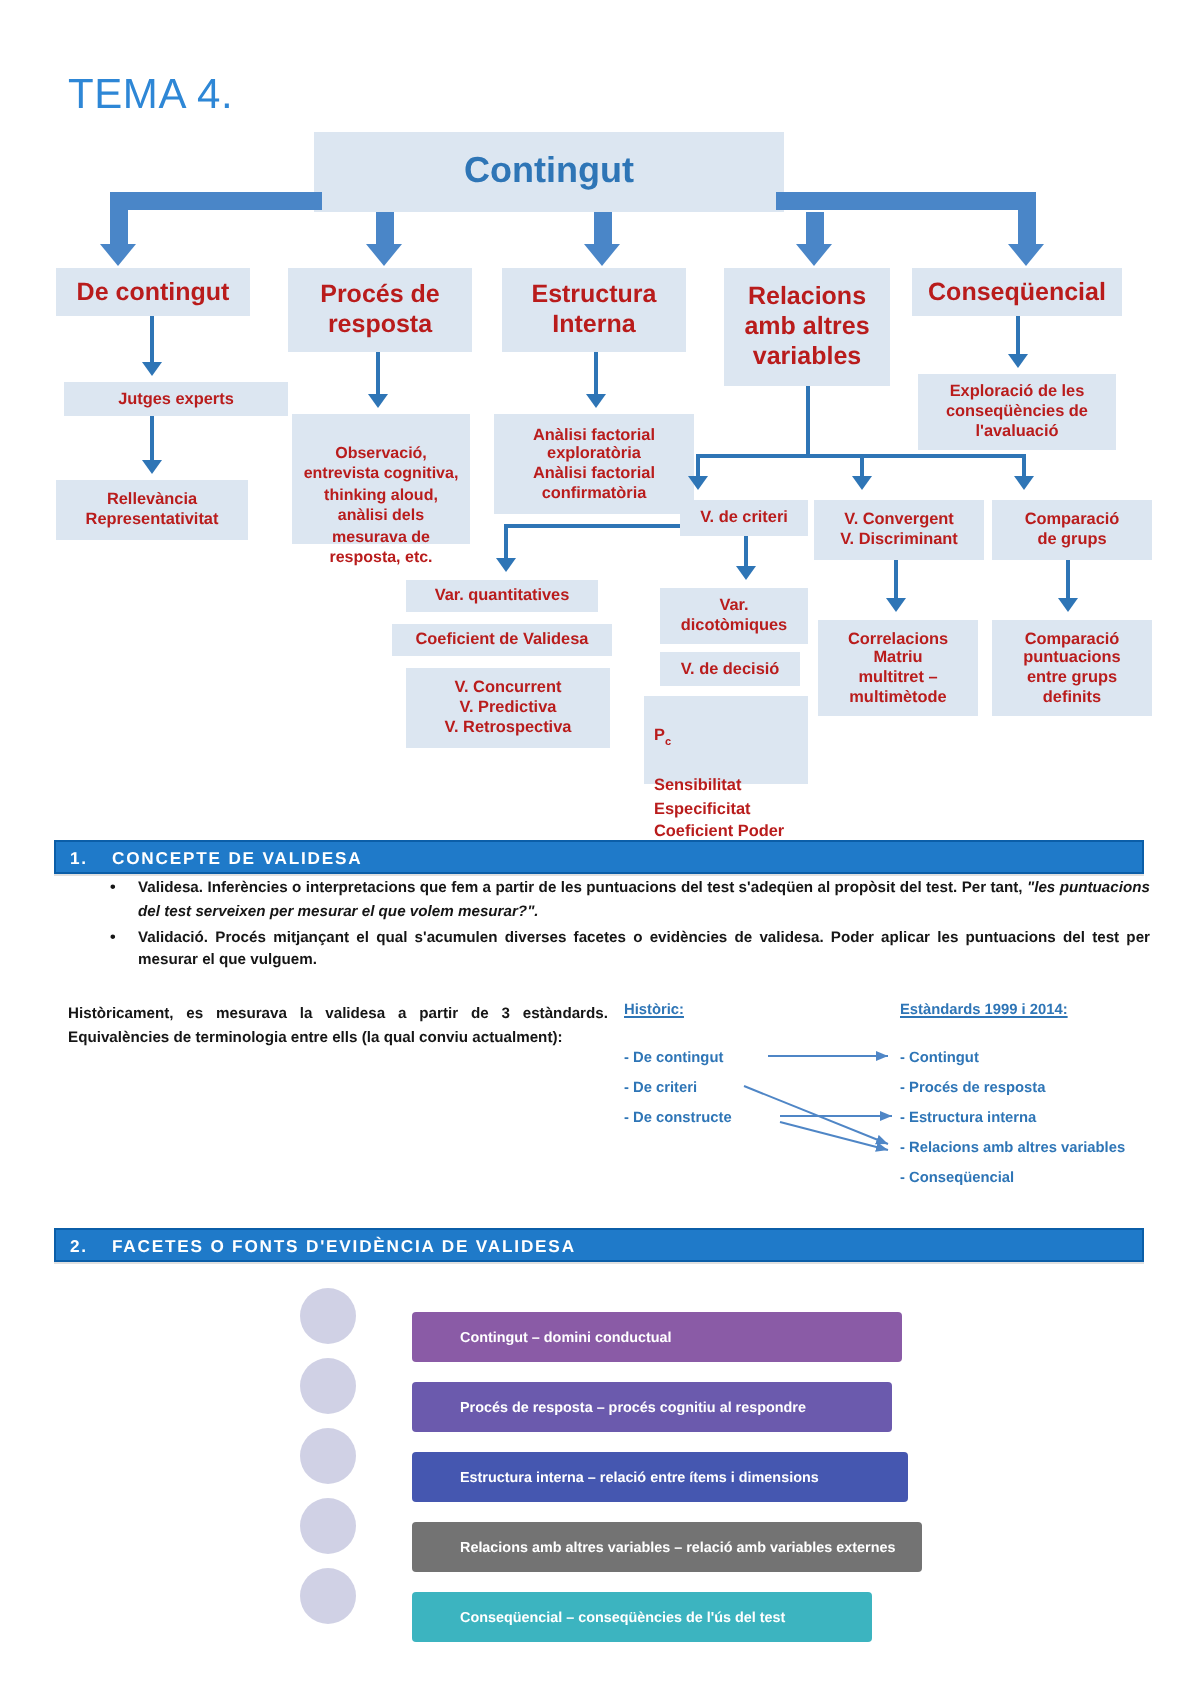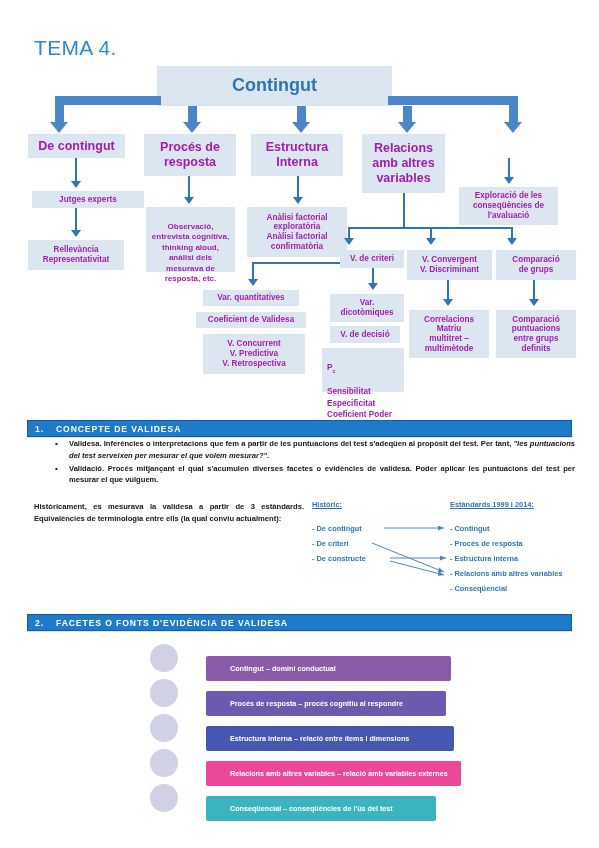--- a/index.html
+++ b/index.html
@@ -27,21 +27,21 @@
 
   
   .diagram {
     position: absolute;
     left: 0; top: 60px;
     width: 599px; height: 352px;
   }
   .node {
     position: absolute;
     background: #dce6f1;
-    color: #a21caf;
+    color: #b91c1c;
     text-align: center;
     display: flex;
     align-items: center;
     justify-content: center;
     line-height: 1.18;
     font-weight: 700;
     padding: 2px 3px;
     white-space: pre-line;
   }
   .node.root {
@@ -208,20 +208,21 @@
   <div class="arrowdown big" style="left:398px; top:62px;"></div>
 
   <div class="node lvl1" style="left:28px; top:74px; width:97px; height:24px;">De contingut</div>
   <div class="node lvl1" style="left:144px; top:74px; width:92px; height:42px;">Procés de
 resposta</div>
   <div class="node lvl1" style="left:251px; top:74px; width:92px; height:42px;">Estructura
 Interna</div>
   <div class="node lvl1" style="left:362px; top:74px; width:83px; height:59px;">Relacions
 amb altres
 variables</div>
+  <div class="node lvl1" style="left:456px; top:74px; width:105px; height:24px;">Conseqüencial</div>
 
   <div class="vline" style="left:75px; top:98px; height:26px;"></div>
   <div class="arrowdown" style="left:71px; top:121px;"></div>
   <div class="node lvl2" style="left:32px; top:131px; width:112px; height:17px;">Jutges experts</div>
   <div class="vline" style="left:75px; top:148px; height:25px;"></div>
   <div class="arrowdown" style="left:71px; top:170px;"></div>
   <div class="node lvl2" style="left:28px; top:180px; width:96px; height:30px;">Rellevància
 Representativitat</div>
 
   <div class="vline" style="left:188px; top:116px; height:24px;"></div>
@@ -352,20 +353,20 @@
   </div>
   <div class="facet-row" style="top:43px;">
     <div class="facet-bar" style="background:#6b5aad; width:240px;">Procés de resposta – procés cognitiu al respondre</div>
     <div class="facet-circle"></div>
   </div>
   <div class="facet-row" style="top:78px;">
     <div class="facet-bar" style="background:#4557b0; width:248px;">Estructura interna – relació entre ítems i dimensions</div>
     <div class="facet-circle"></div>
   </div>
   <div class="facet-row" style="top:113px;">
-    <div class="facet-bar" style="background:#ec4899; width:255px;">Relacions amb altres variables – relació amb variables externes</div>
+    <div class="facet-bar" style="background:#737373; width:255px;">Relacions amb altres variables – relació amb variables externes</div>
     <div class="facet-circle"></div>
   </div>
   <div class="facet-row" style="top:148px;">
     <div class="facet-bar" style="background:#3cb4c0; width:230px;">Conseqüencial – conseqüències de l'ús del test</div>
     <div class="facet-circle"></div>
   </div>
 </div>
 
 </body></html>

